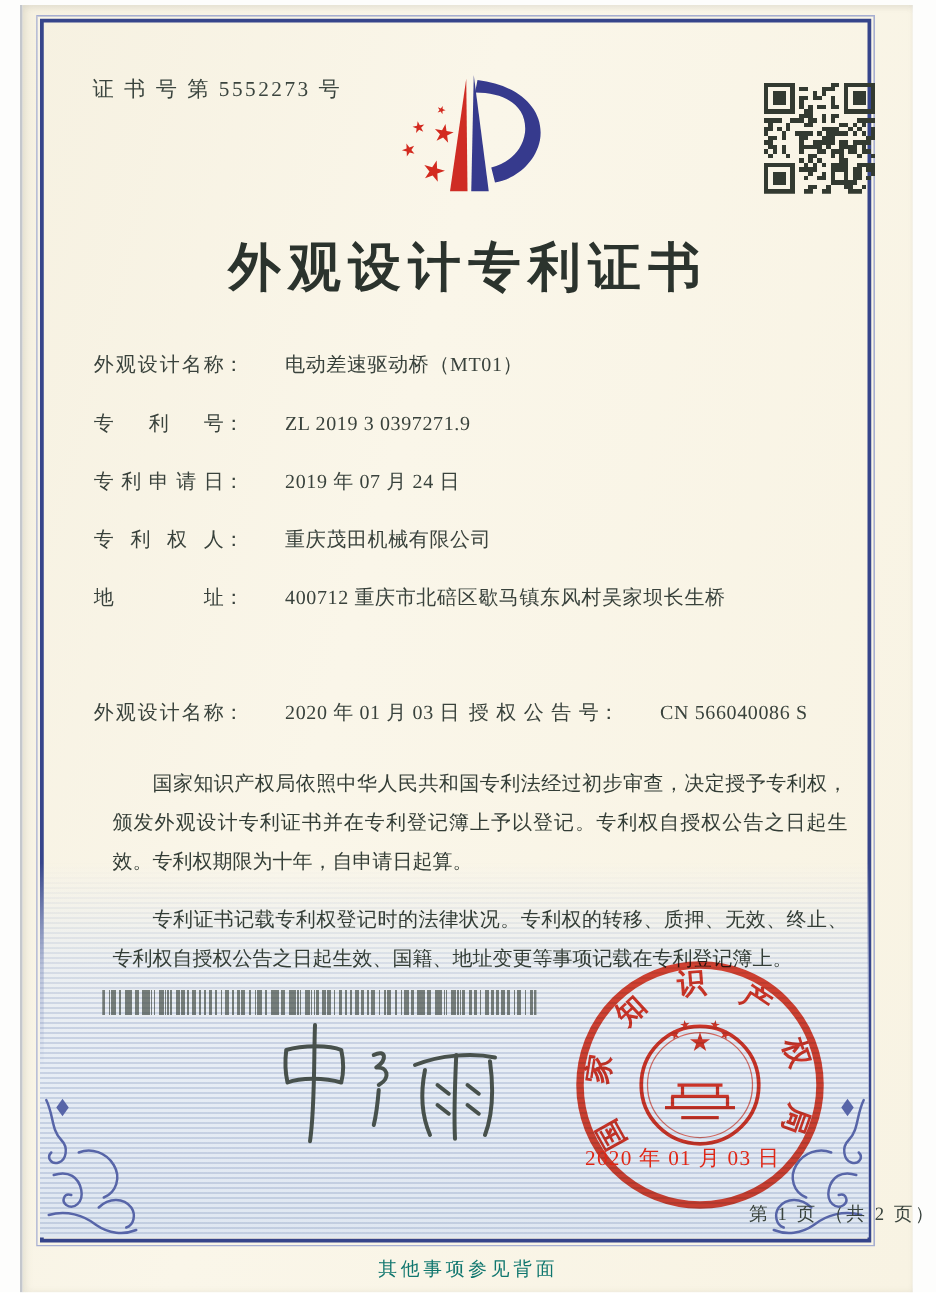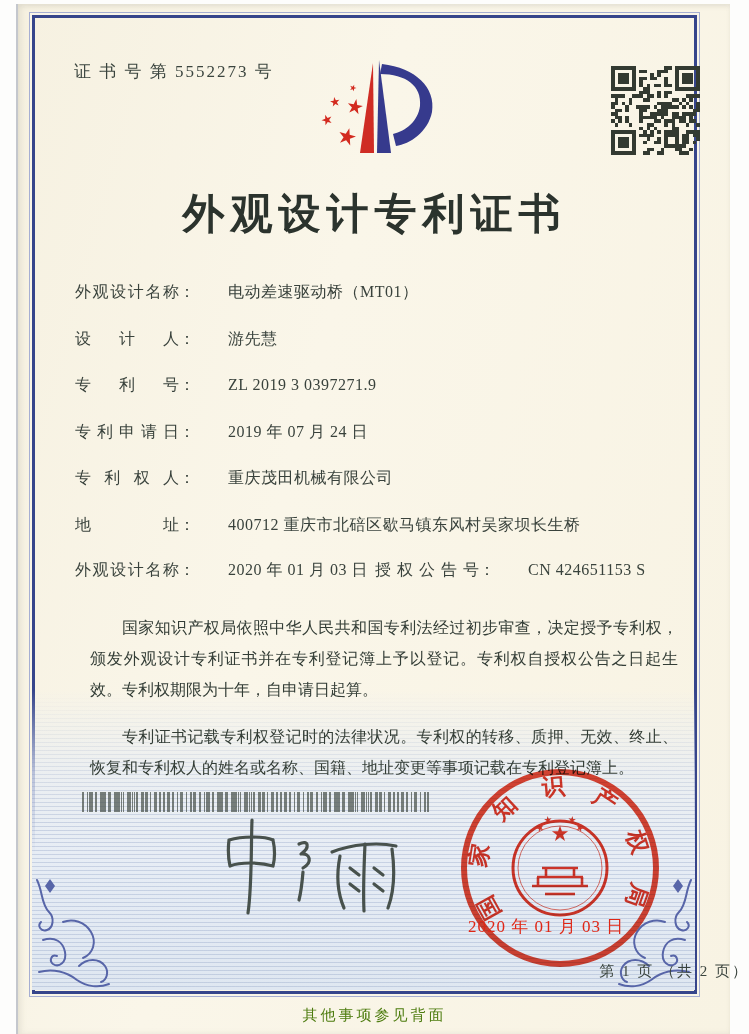--- a/index.html
+++ b/index.html
@@ -38,21 +38,21 @@
           repeating-linear-gradient(90deg,#39423a 0 2px,transparent 2px 5px,#39423a 5px 6px,transparent 6px 9px),
           repeating-linear-gradient(90deg,#39423a 0 1px,transparent 1px 7px,#39423a 7px 10px,transparent 10px 13px);}
   .sign-block{position:absolute;left:86px;top:842px;font-size:18px;line-height:34px;
         letter-spacing:4px;color:#343e37;}
   .sign-svg{position:absolute;left:202px;top:816px;}
   .seal{position:absolute;left:450px;top:768px;mix-blend-mode:multiply;opacity:.95;}
   .seal-date{position:absolute;left:468px;top:915px;font-size:17px;color:#e02716;letter-spacing:1px;}
   .page-num{position:absolute;left:0;top:962px;width:100%;text-align:right;
         font-size:15px;letter-spacing:2px;color:#3a443e;}
   .back-note{position:absolute;left:0;top:1006px;width:100%;text-align:center;
-        font-size:15px;letter-spacing:3px;color:#4d7c0f;}
+        font-size:15px;letter-spacing:3px;color:#0f766e;}
   .flourish{position:absolute;width:80px;height:112px;}
   .fl-left{left:31px;top:878px;}
   .fl-right{left:617px;top:878px;transform:scaleX(-1);}
 </style>
 </head>
 <body>
 
 <div id="page">
   <div class="sheet"></div>
   <div class="frame"></div>
@@ -399,39 +399,38 @@
       <rect x="14" y="24" width="1" height="1"></rect>
       <rect x="19" y="24" width="1" height="1"></rect>
       <rect x="20" y="24" width="1" height="1"></rect>
       <rect x="21" y="24" width="1" height="1"></rect>
     </svg>
 
   <div class="title">外观设计专利证书</div>
 
   <div class="fields">
       <div class="field-row"><span class="flabel">外观设计名称</span><span class="fcolon">：</span><span class="fvalue">电动差速驱动桥（MT01）</span></div>
-      <div class="field-row"><span class="flabel">设计人</span><span class="fcolon">：</span><span class="fvalue">游先慧</span></div>
       <div class="field-row"><span class="flabel">专利号</span><span class="fcolon">：</span><span class="fvalue">ZL 2019 3 0397271.9</span></div>
       <div class="field-row"><span class="flabel">专利申请日</span><span class="fcolon">：</span><span class="fvalue">2019 年 07 月 24 日</span></div>
       <div class="field-row"><span class="flabel">专利权人</span><span class="fcolon">：</span><span class="fvalue">重庆茂田机械有限公司</span></div>
       <div class="field-row"><span class="flabel">地址</span><span class="fcolon">：</span><span class="fvalue">400712 重庆市北碚区歇马镇东风村吴家坝长生桥</span></div>
     </div>
 
   <div class="grant">
     <span class="g1">
       <span class="flabel">外观设计名称</span><span class="fcolon">：</span><span class="fvalue">2020 年 01 月 03 日</span>
     </span>
     <span class="g2">
-      <span class="flabel">授权公告号</span><span class="fcolon">：</span><span class="fvalue">CN 424651153 S</span>
+      <span class="flabel">授权公告号</span><span class="fcolon">：</span><span class="fvalue">CN 566040086 S</span>
     </span>
   </div>
 
   <div class="paras">
     <p>国家知识产权局依照中华人民共和国专利法经过初步审查，决定授予专利权，颁发外观设计专利证书并在专利登记簿上予以登记。专利权自授权公告之日起生效。专利权期限为十年，自申请日起算。</p>
-    <p>专利证书记载专利权登记时的法律状况。专利权的转移、质押、无效、终止、恢复和专利权人的姓名或名称、国籍、地址变更等事项记载在专利登记簿上。</p>
+    <p>专利证书记载专利权登记时的法律状况。专利权的转移、质押、无效、终止、专利权自授权公告之日起生效、国籍、地址变更等事项记载在专利登记簿上。</p>
   </div>
 
   <div class="barcode"></div>
 
 
   <svg class="sign-svg" width="205" height="100" viewBox="0 0 205 100">
     <g fill="none" stroke="#38423b" stroke-width="3.2" stroke-linecap="round" stroke-linejoin="round" opacity=".9">
       <path d="M50,4 C49,30 50,70 46,97"></path>
       <path d="M27,24 C40,20 62,20 71,24 M71,24 C73,33 73,42 71,50 M71,50 C58,46 38,46 28,50 M28,50 C26,41 26,32 27,24"></path>
       <path d="M97,28 C107,23 108,32 99,38 C108,37 111,46 101,52 M101,56 C100,68 99,76 97,84"></path>

